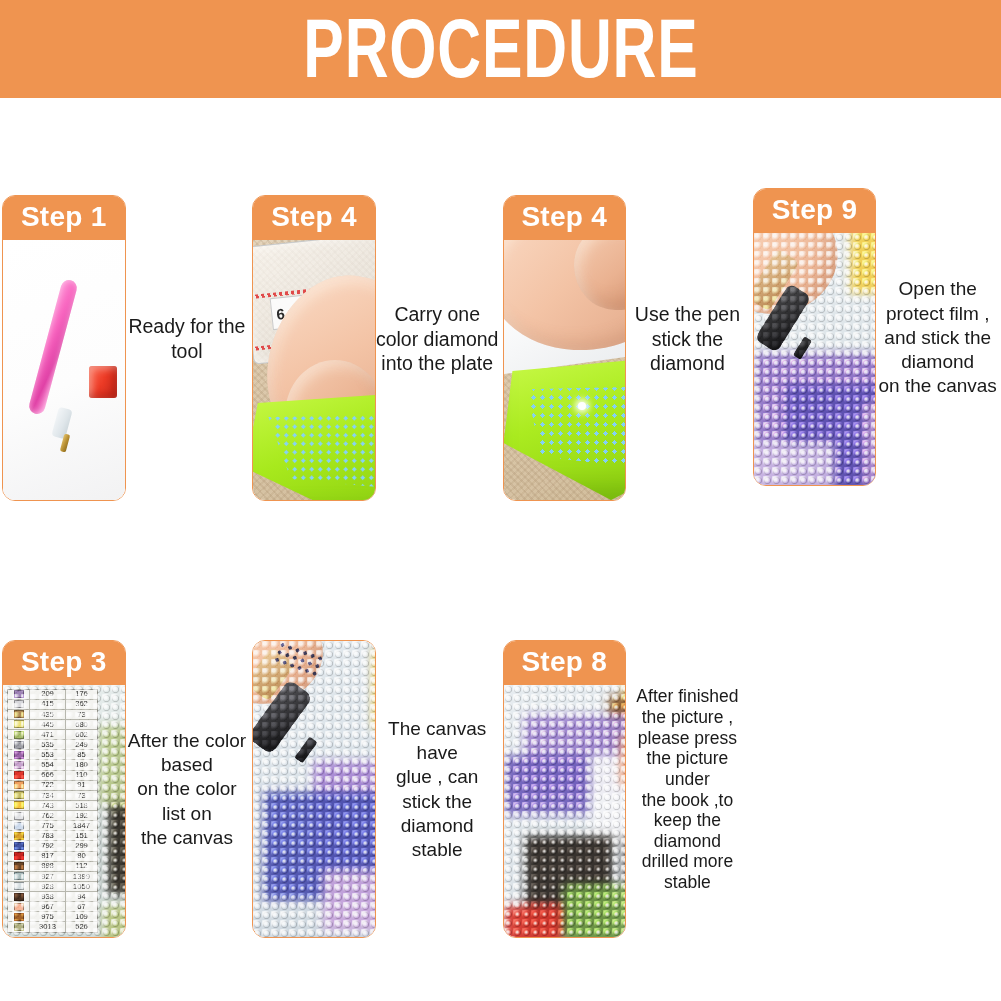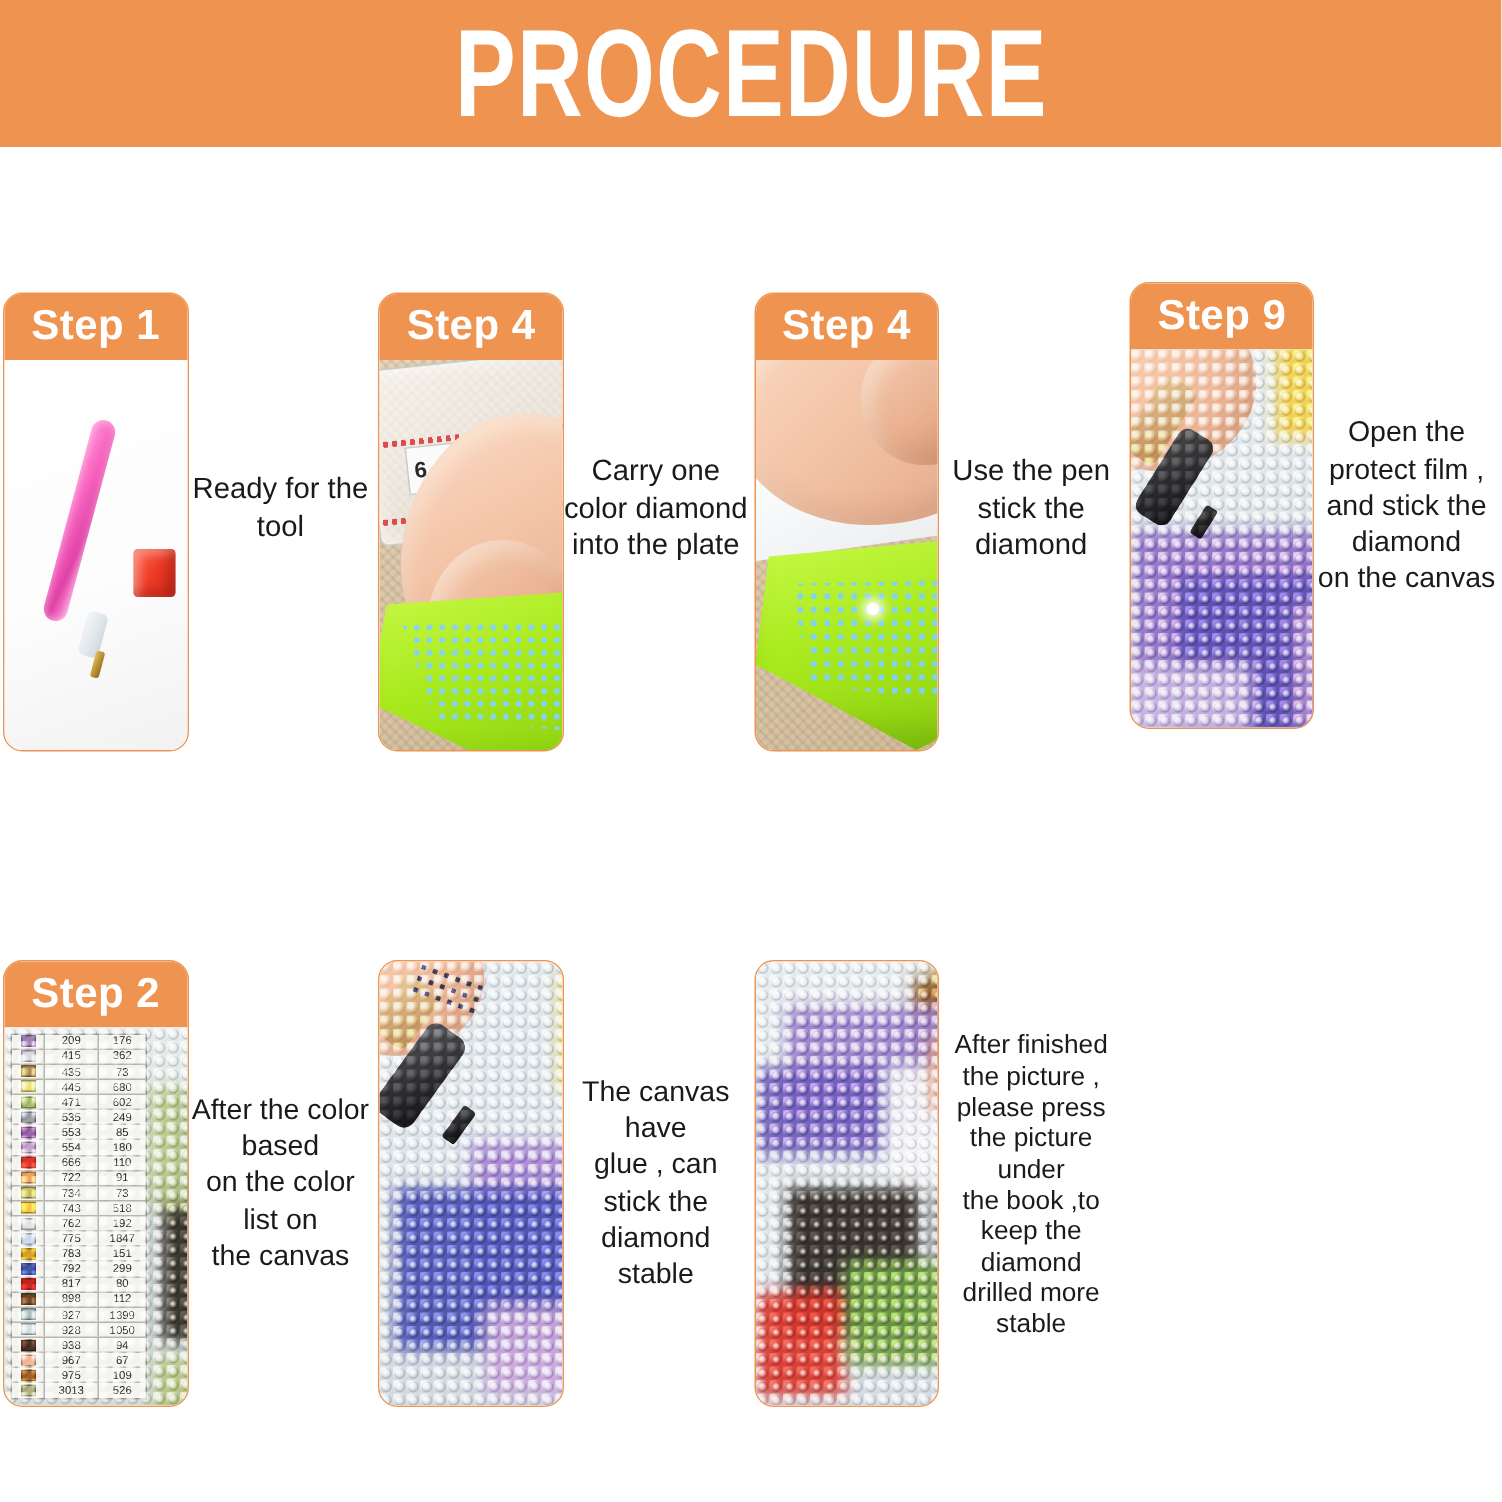--- a/index.html
+++ b/index.html
@@ -336,21 +336,21 @@
           </div>
         </div>
       </div>
       <div class="caption" style="white-space:pre-line;">Open the protect film ,
 and stick the diamond
 on the canvas</div>
     </div>
 
     <div class="cell row2">
       <div class="card">
-        <div class="card-head">Step 2</div>
+        <div class="card-head">Step 3</div>
         <div class="card-body">
           <div class="scene mosaic">
             <div style="position:absolute;inset:0;background:linear-gradient(150deg,#e9eeee 0%,#dde6e4 50%,#cfdad8 100%);"></div>
             <div class="blob" style="left:150px;top:10px;width:90px;height:80px;background:#e6dfe0;"></div>
             <div class="blob" style="left:118px;top:46px;width:80px;height:90px;background:#2b2f56;"></div>
             <div class="blob" style="left:140px;top:80px;width:90px;height:90px;background:#2f48a0;"></div>
             <div class="blob" style="left:104px;top:100px;width:70px;height:110px;background:#2e2a22;"></div>
             <div class="blob" style="left:96px;top:40px;width:50px;height:80px;background:#b9c98b;"></div>
             <div class="blob" style="left:150px;top:190px;width:110px;height:50px;background:#3f7434;"></div>
             <div class="blob" style="left:100px;top:220px;width:130px;height:60px;background:#b7c47e;"></div>
@@ -558,20 +558,21 @@
           </div>
         </div>
       </div>
       <div class="caption" style="white-space:pre-line;">The canvas have
 glue , can stick the
 diamond stable</div>
     </div>
 
     <div class="cell row2">
       <div class="card">
+        <div class="card-head">Step 8</div>
         <div class="card-body">
           <div class="scene mosaic">
             <div style="position:absolute;inset:0;background:linear-gradient(150deg,#e7ecf0 0%,#dfe6eb 50%,#d2dae1 100%);"></div>
             <div class="blob" style="left:120px;top:-12px;width:130px;height:80px;background:#f4c83f;"></div>
             <div class="blob" style="left:160px;top:40px;width:100px;height:90px;background:#eeb52f;"></div>
             <div class="blob" style="left:104px;top:10px;width:70px;height:60px;background:#8c5a2c;"></div>
             <div class="blob" style="left:20px;top:30px;width:110px;height:80px;background:#9a7fcd;"></div>
             <div class="blob" style="left:0px;top:70px;width:90px;height:60px;background:#6f5fbb;"></div>
             <div class="blob" style="left:86px;top:70px;width:90px;height:90px;background:#f2f3f6;"></div>
             <div class="blob" style="left:116px;top:50px;width:60px;height:50px;background:#eda07a;"></div>

